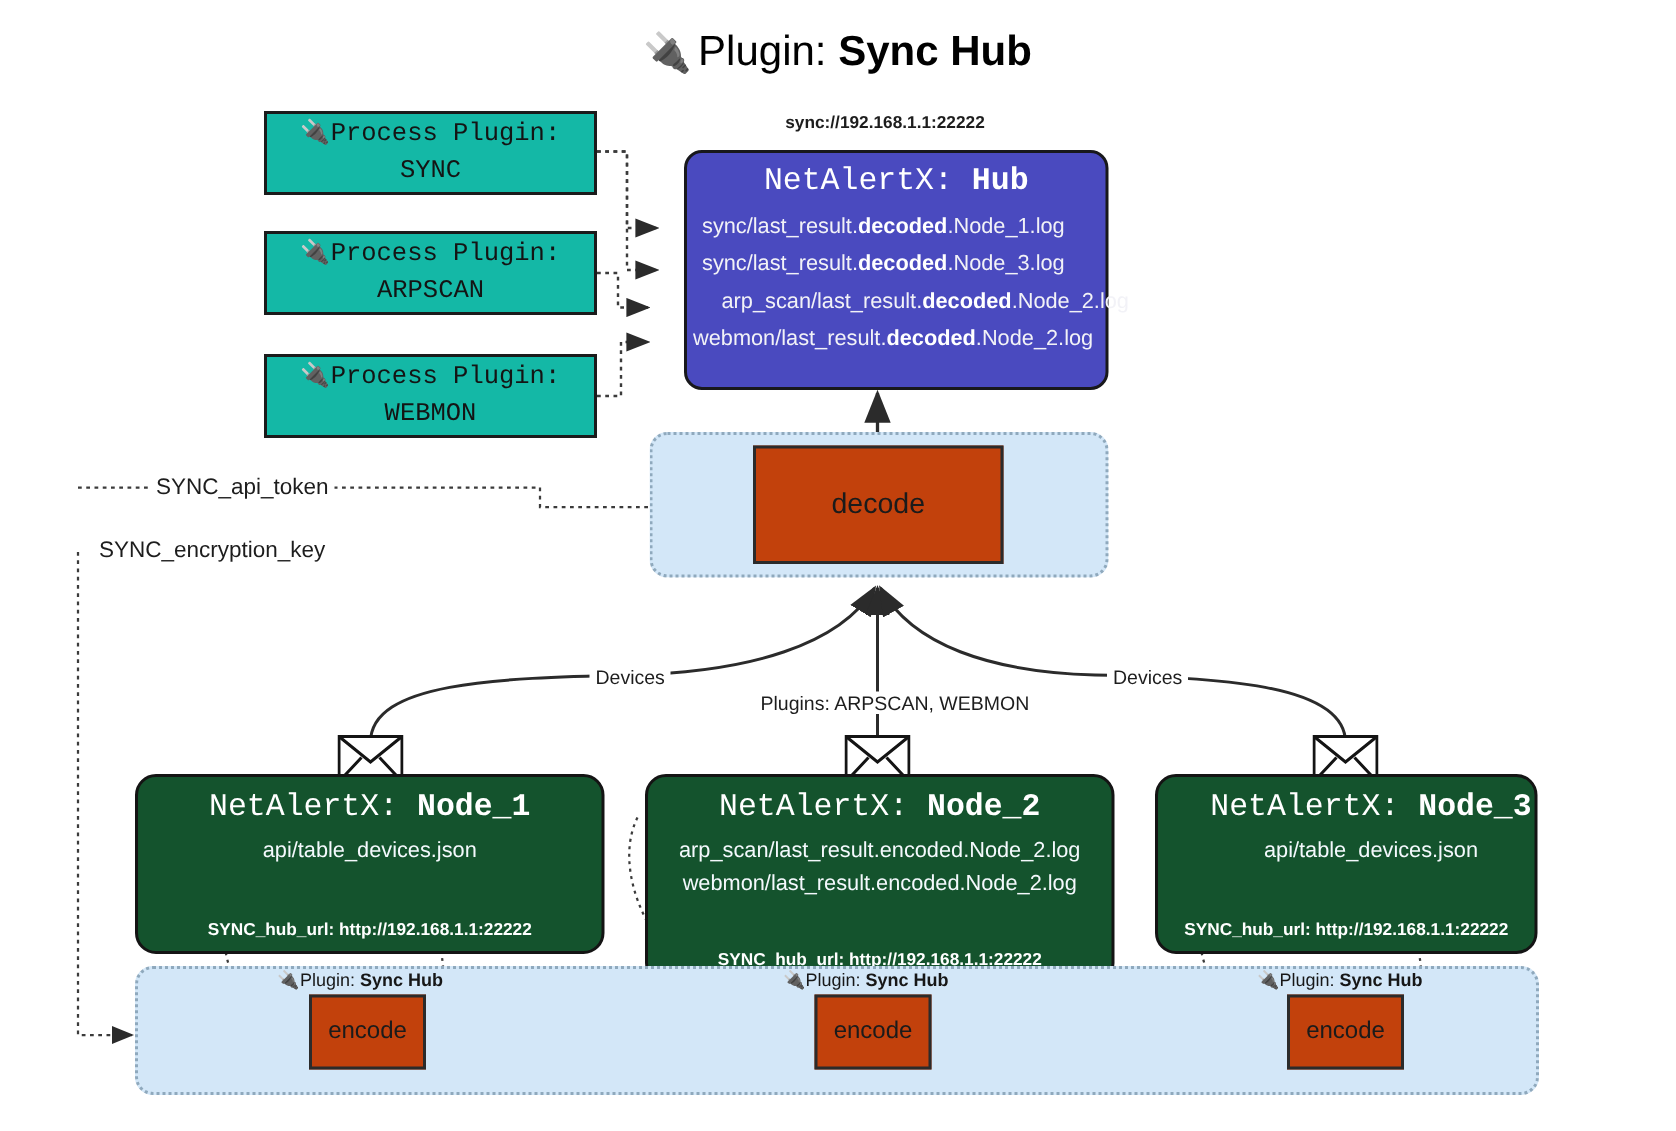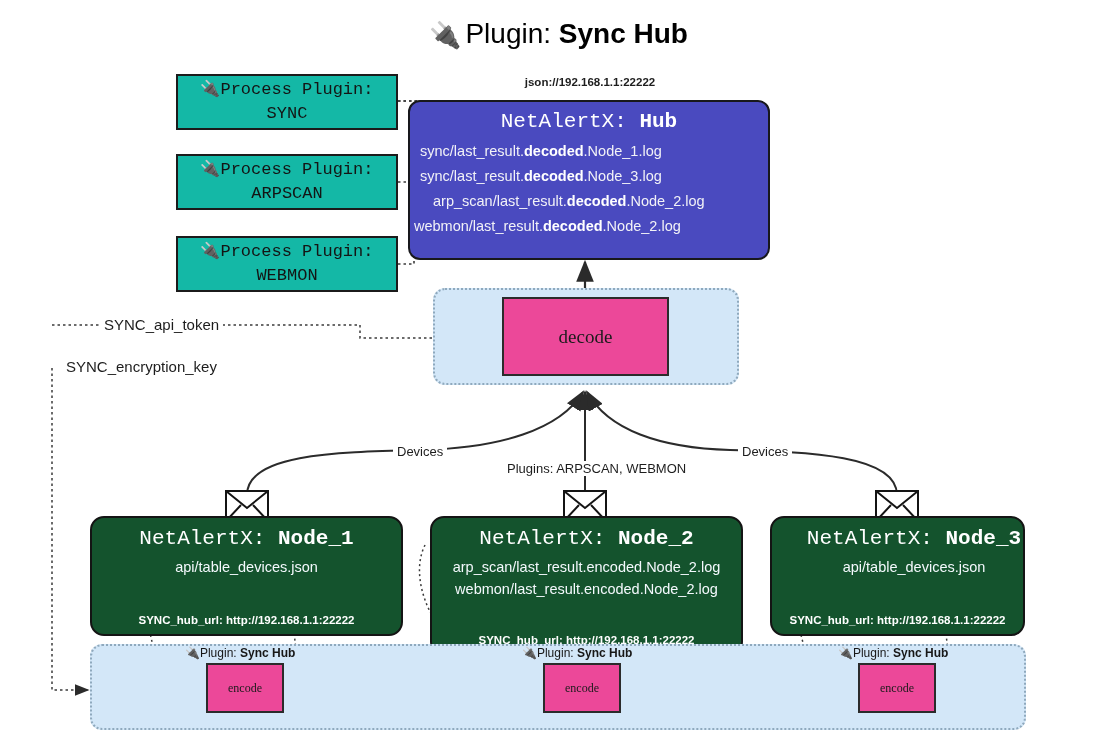--- a/index.html
+++ b/index.html
@@ -77,28 +77,28 @@
 
   
   .lightbox {
     background:#d3e7f8;
     border:2px dotted #8fa9bd;
     border-radius:12px;
   }
 
   .whitebox {
     position:absolute;
-    background:#ec4899;
+    background:#c2410c;
     border:2px solid #2b2b2b;
     display:flex; align-items:center; justify-content:center;
-    font-family:Liberation Serif, serif;
+    font-family:Liberation Sans, sans-serif;
     color:#1b1b1b;
   }
   #decode-box { font-size:19px; }
-  .encode-box { font-size:12px; }
+  .encode-box { font-size:16px; }
 
   .plugin-caption {
     position:absolute;
     font-size:12px; color:#171717; white-space:nowrap;
   }
   .plugin-caption .plug { font-size:12px; }
   .plugin-caption b { font-weight:700; }
 
   
   .nodebox {
@@ -224,23 +224,23 @@
   <div class="procbox node" style="left:176px; top:154px; width:222px; height:56px;">
     <div class="l1"><span class="plug">🔌</span><span>Process Plugin:</span></div>
     <div>ARPSCAN</div>
   </div>
 
   <div class="procbox node" style="left:176px; top:236px; width:222px; height:56px;">
     <div class="l1"><span class="plug">🔌</span><span>Process Plugin:</span></div>
     <div>WEBMON</div>
   </div>
 
-  <div id="hub-url" style="left:455px; top:76px; width:270px;">json://192.168.1.1:22222</div>
-
-  <div id="hub" class="node" style="left:408px; top:100px; width:362px; height:160px;">
+  <div id="hub-url" style="left:455px; top:76px; width:270px;">sync://192.168.1.1:22222</div>
+
+  <div id="hub" class="node" style="left:456px; top:100px; width:283px; height:160px;">
     <div class="hub-title">
       <span>NetAlertX:</span>
       <b>Hub</b>
     </div>
     <div class="hub-line"><span>sync/last_result.</span><b>decoded</b><span>.Node_1.log</span></div>
     <div class="hub-line"><span>sync/last_result.</span><b>decoded</b><span>.Node_3.log</span></div>
     <div class="hub-line" style="padding-left:4px;margin-left:19px;"><span>arp_scan/last_result.</span><b>decoded</b><span>.Node_2.log</span></div>
     <div class="hub-line" style="padding-left:4px;"><span>webmon/last_result.</span><b>decoded</b><span>.Node_2.log</span></div>
   </div>
 

